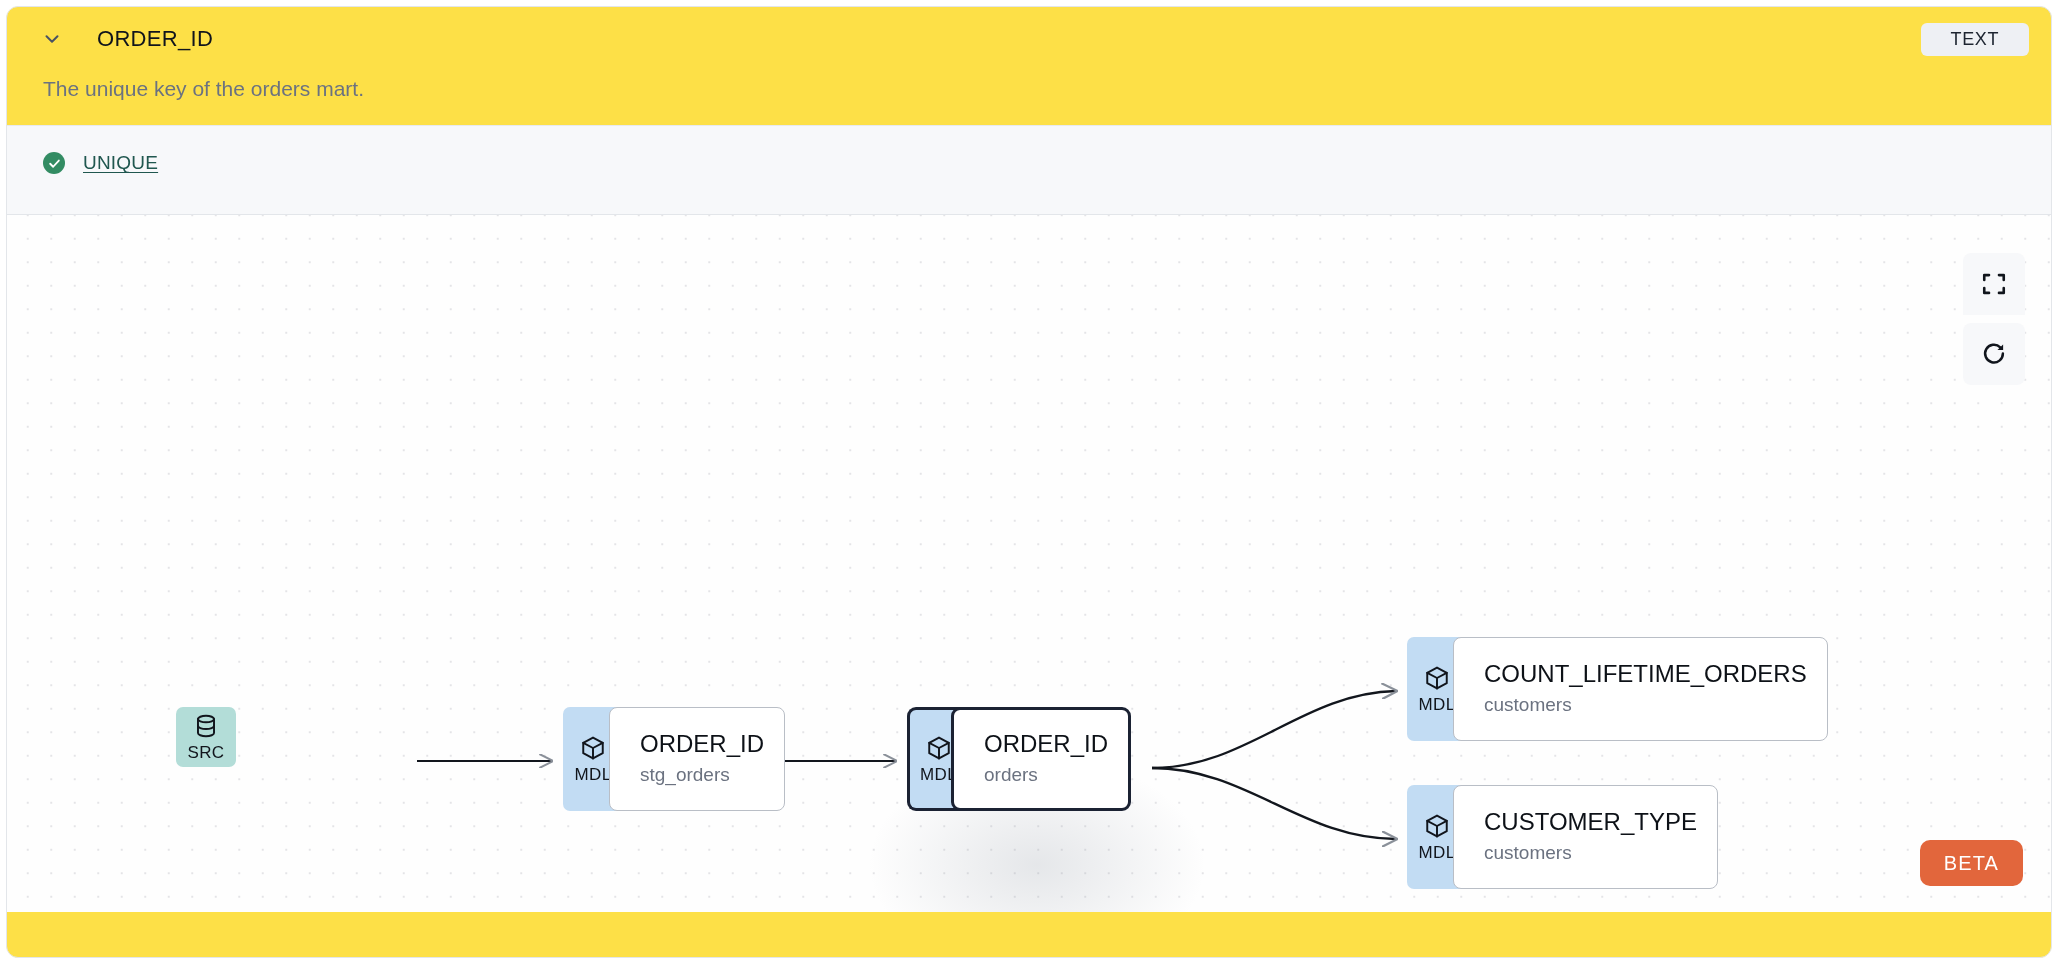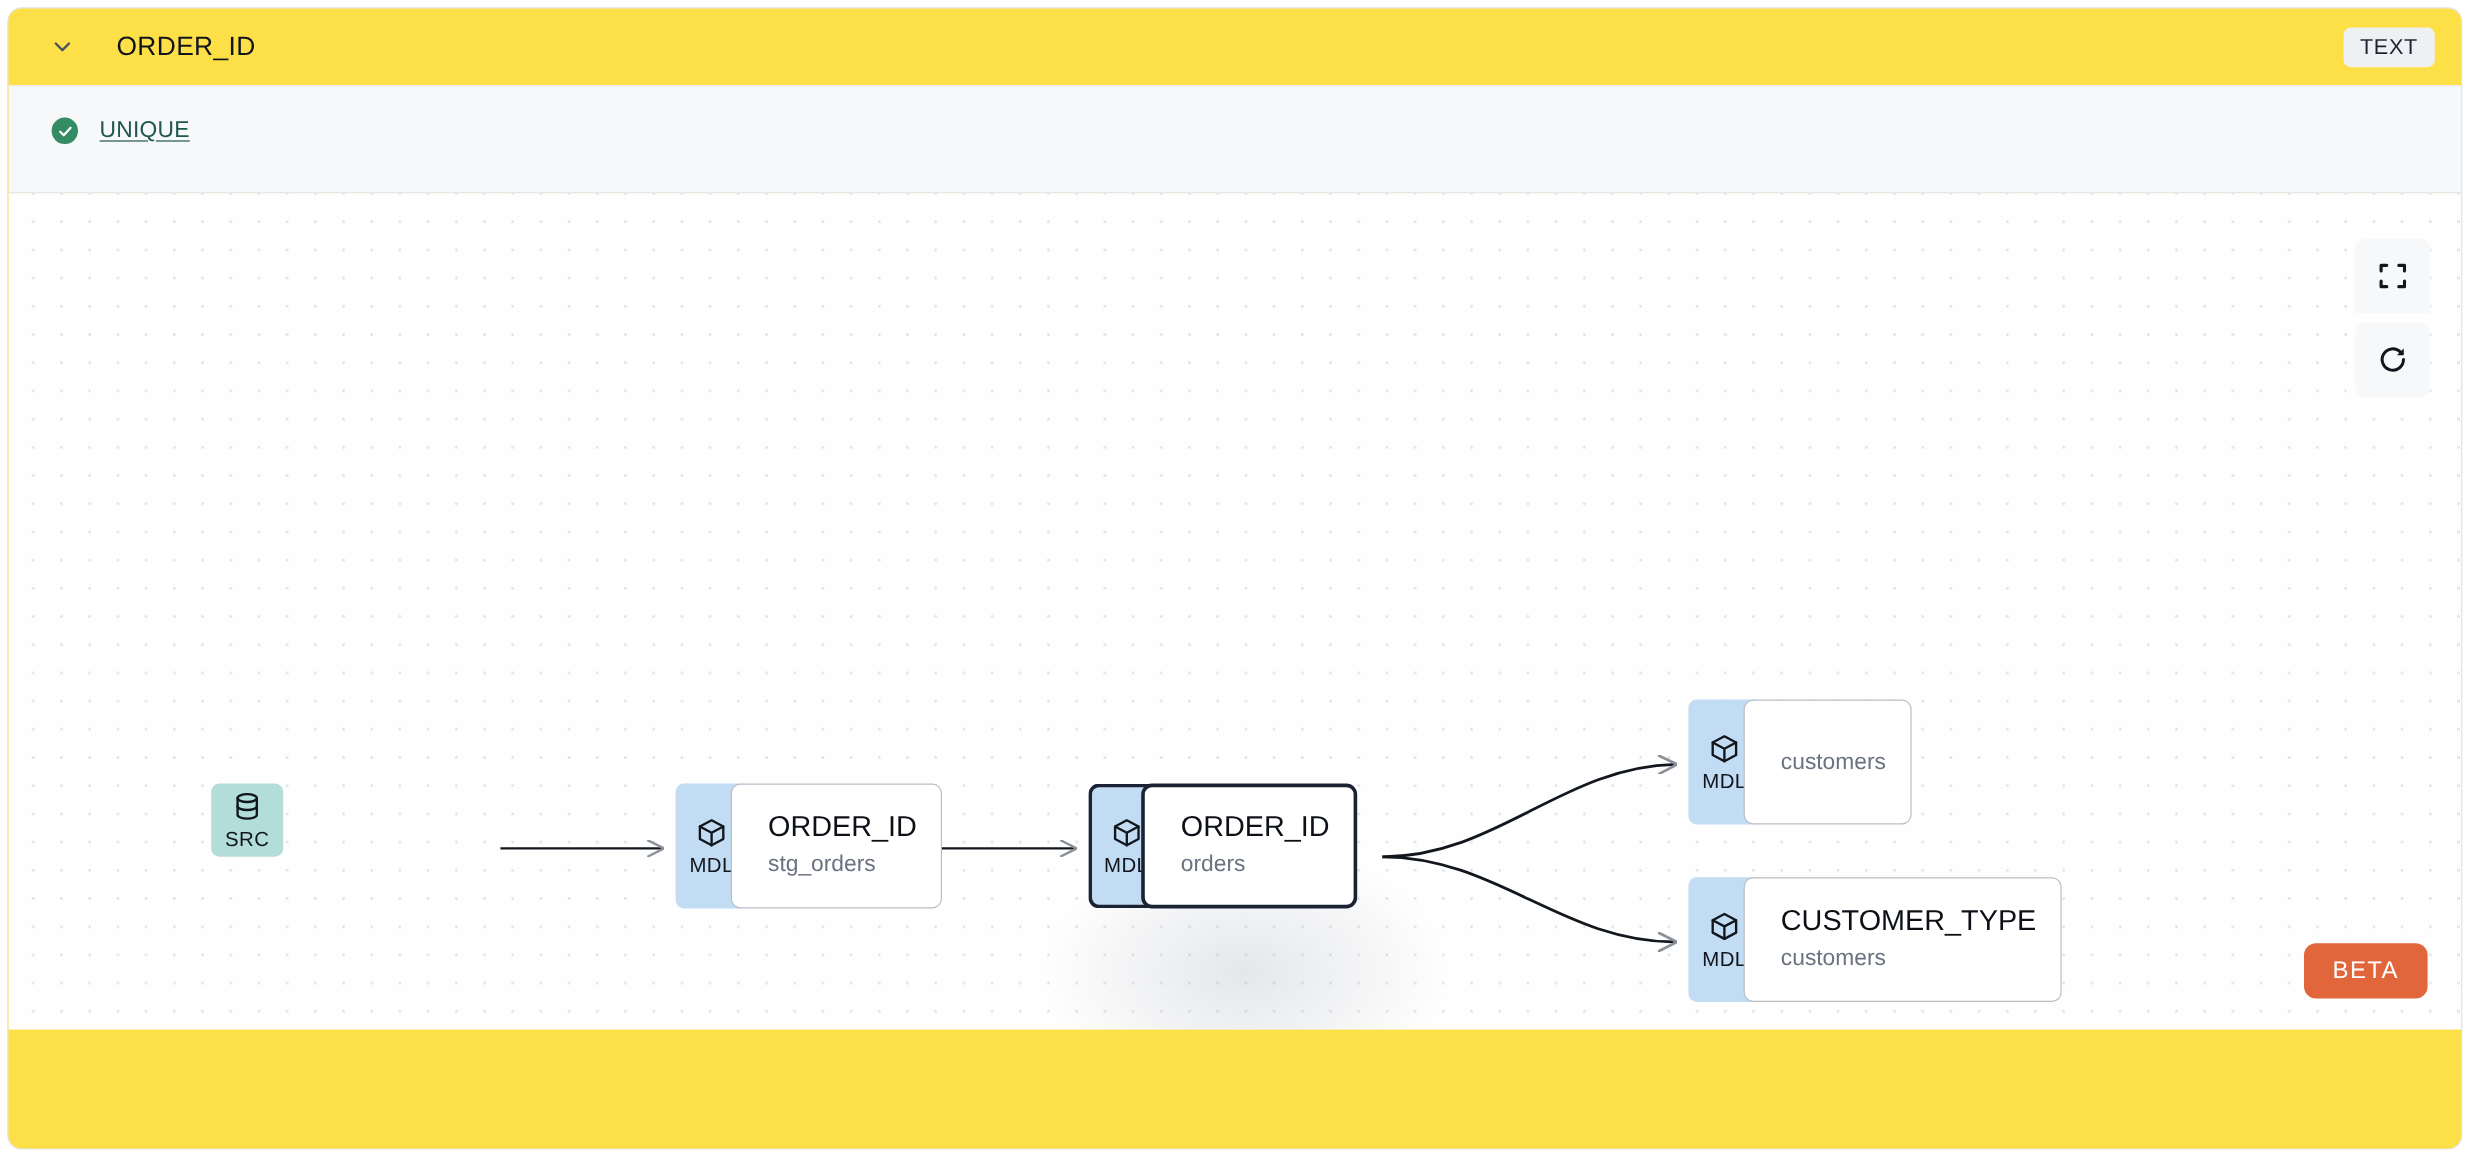--- a/index.html
+++ b/index.html
@@ -42,21 +42,21 @@
     color: #10141c;
     font-weight: 400;
     white-space: nowrap;
   }
   .type-badge {
     margin-left: auto;
     background: #eef0f4;
     color: #1d2430;
     font-size: 18px;
     letter-spacing: .6px;
-    padding: 6px 14px;
+    padding: 6px 30px;
     border-radius: 6px;
     white-space: nowrap;
   }
 
   
   .description {
     padding: 4px 30px 22px 36px;
     font-size: 21px;
     color: #6b7280;
     line-height: 1.35;
@@ -228,20 +228,21 @@
   <div class="header">
     <div class="chevron-btn">
       <svg width="22" height="22" viewBox="0 0 24 24" fill="none" stroke="#4a5363" stroke-width="2.2" stroke-linecap="round" stroke-linejoin="round">
         <polyline points="6 9 12 15 18 9"></polyline>
       </svg>
     </div>
     <div class="col-title">ORDER_ID</div>
     <div class="type-badge">TEXT</div>
   </div>
 
+  <div class="description">The unique key of the orders mart.</div>
 
   <div class="tests">
 
 
     <div class="test-row">
       <span class="check-icon">
         <svg width="13" height="13" viewBox="0 0 24 24" fill="none" stroke="#ffffff" stroke-width="3.4" stroke-linecap="round" stroke-linejoin="round">
           <polyline points="4 12.5 9.5 18 20 6.5"></polyline>
         </svg>
       </span>
@@ -319,20 +320,21 @@
       <div class="node-badge mdl">
         <span>
           <svg width="26" height="26" viewBox="0 0 24 24" fill="none" stroke="#11151c" stroke-width="1.8" stroke-linecap="round" stroke-linejoin="round">
             <path d="M12 2.4 21 7.2v9.6L12 21.6 3 16.8V7.2z"></path>
             <path d="M3 7.2 12 12l9-4.8M12 12v9.6"></path>
           </svg>
         </span>
         <span class="badge-label">MDL</span>
       </div>
       <div class="node-body">
+        <div class="node-name">COUNT_LIFETIME_ORDERS</div>
         <div class="node-sub">customers</div>
       </div>
     </div>
 
     <div class="node" id="node-custtype">
       <div class="node-badge mdl">
         <span>
           <svg width="26" height="26" viewBox="0 0 24 24" fill="none" stroke="#11151c" stroke-width="1.8" stroke-linecap="round" stroke-linejoin="round">
             <path d="M12 2.4 21 7.2v9.6L12 21.6 3 16.8V7.2z"></path>
             <path d="M3 7.2 12 12l9-4.8M12 12v9.6"></path>

